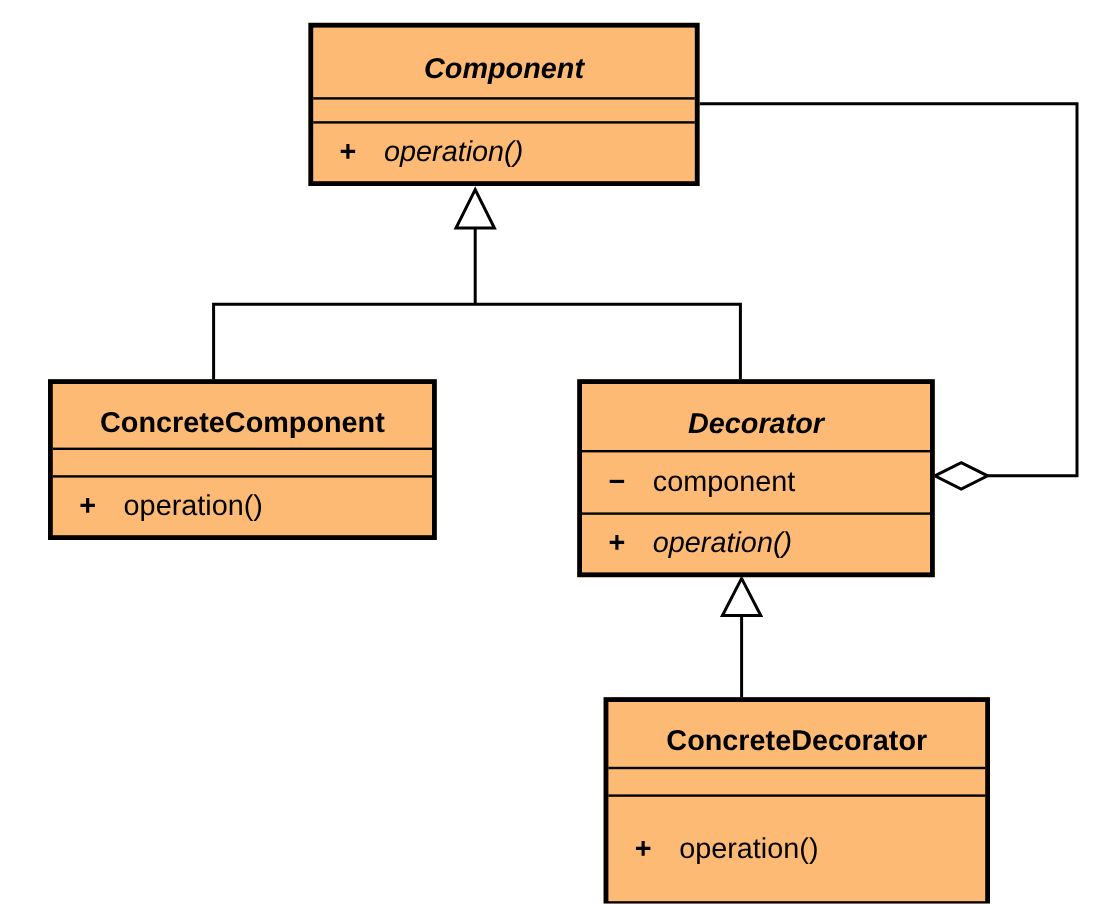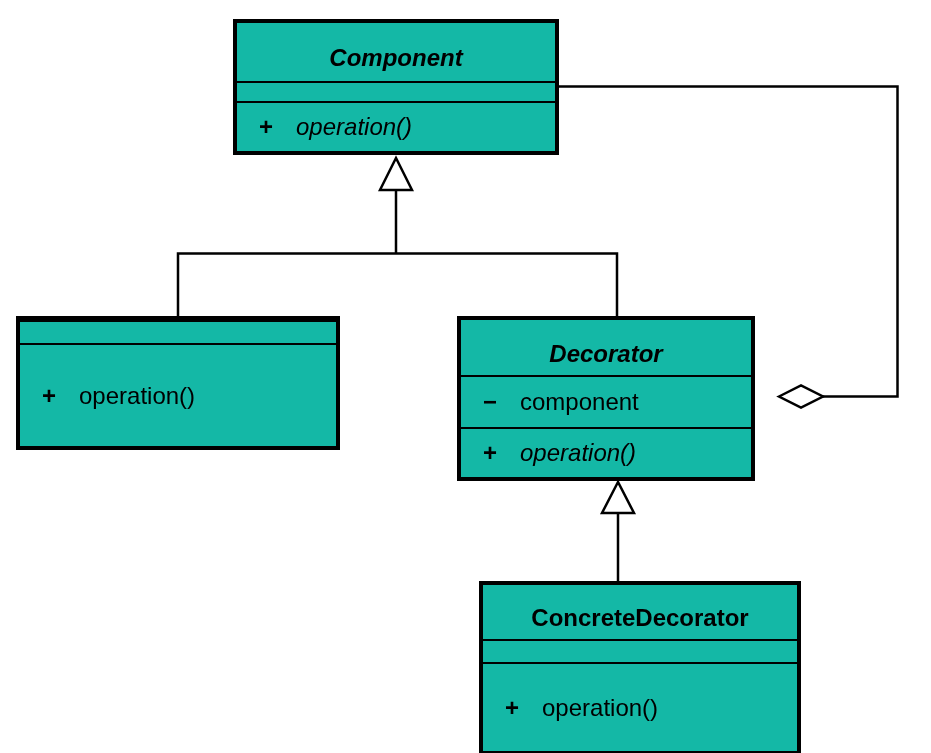--- a/index.html
+++ b/index.html
@@ -17,25 +17,26 @@
   }
   #connectors {
     position: absolute;
     left: 0;
     top: 0;
     z-index: 0;
   }
   .uml-class {
     position: absolute;
     box-sizing: border-box;
-    background: #14b8a6;
+    background: #fdba74;
     border: 4px solid #000000;
     display: flex;
     flex-direction: column;
     z-index: 1;
+    margin-left: 24px;
   }
   .uml-title {
     box-sizing: border-box;
     display: flex;
     align-items: center;
     justify-content: center;
     padding-top: 12px;
     font-size: 24px;
     font-weight: bold;
     white-space: nowrap;
@@ -94,20 +95,21 @@
   <div class="uml-section attrs" style="height:20px;"></div>
   <div class="uml-section ops">
     <div class="member">
       <span class="vis">+</span>
       <span class="sig it">operation()</span>
     </div>
   </div>
 </div>
 
 <div class="uml-class" style="left:16px; top:316px; width:324px; height:134px;">
+  <div class="uml-title" style="height:53px;">ConcreteComponent</div>
   <div class="uml-section attrs" style="height:23px;"></div>
   <div class="uml-section ops">
     <div class="member">
       <span class="vis">+</span>
       <span class="sig">operation()</span>
     </div>
   </div>
 </div>
 
 <div class="uml-class abstract" style="left:457px; top:316px; width:298px; height:165px;">

